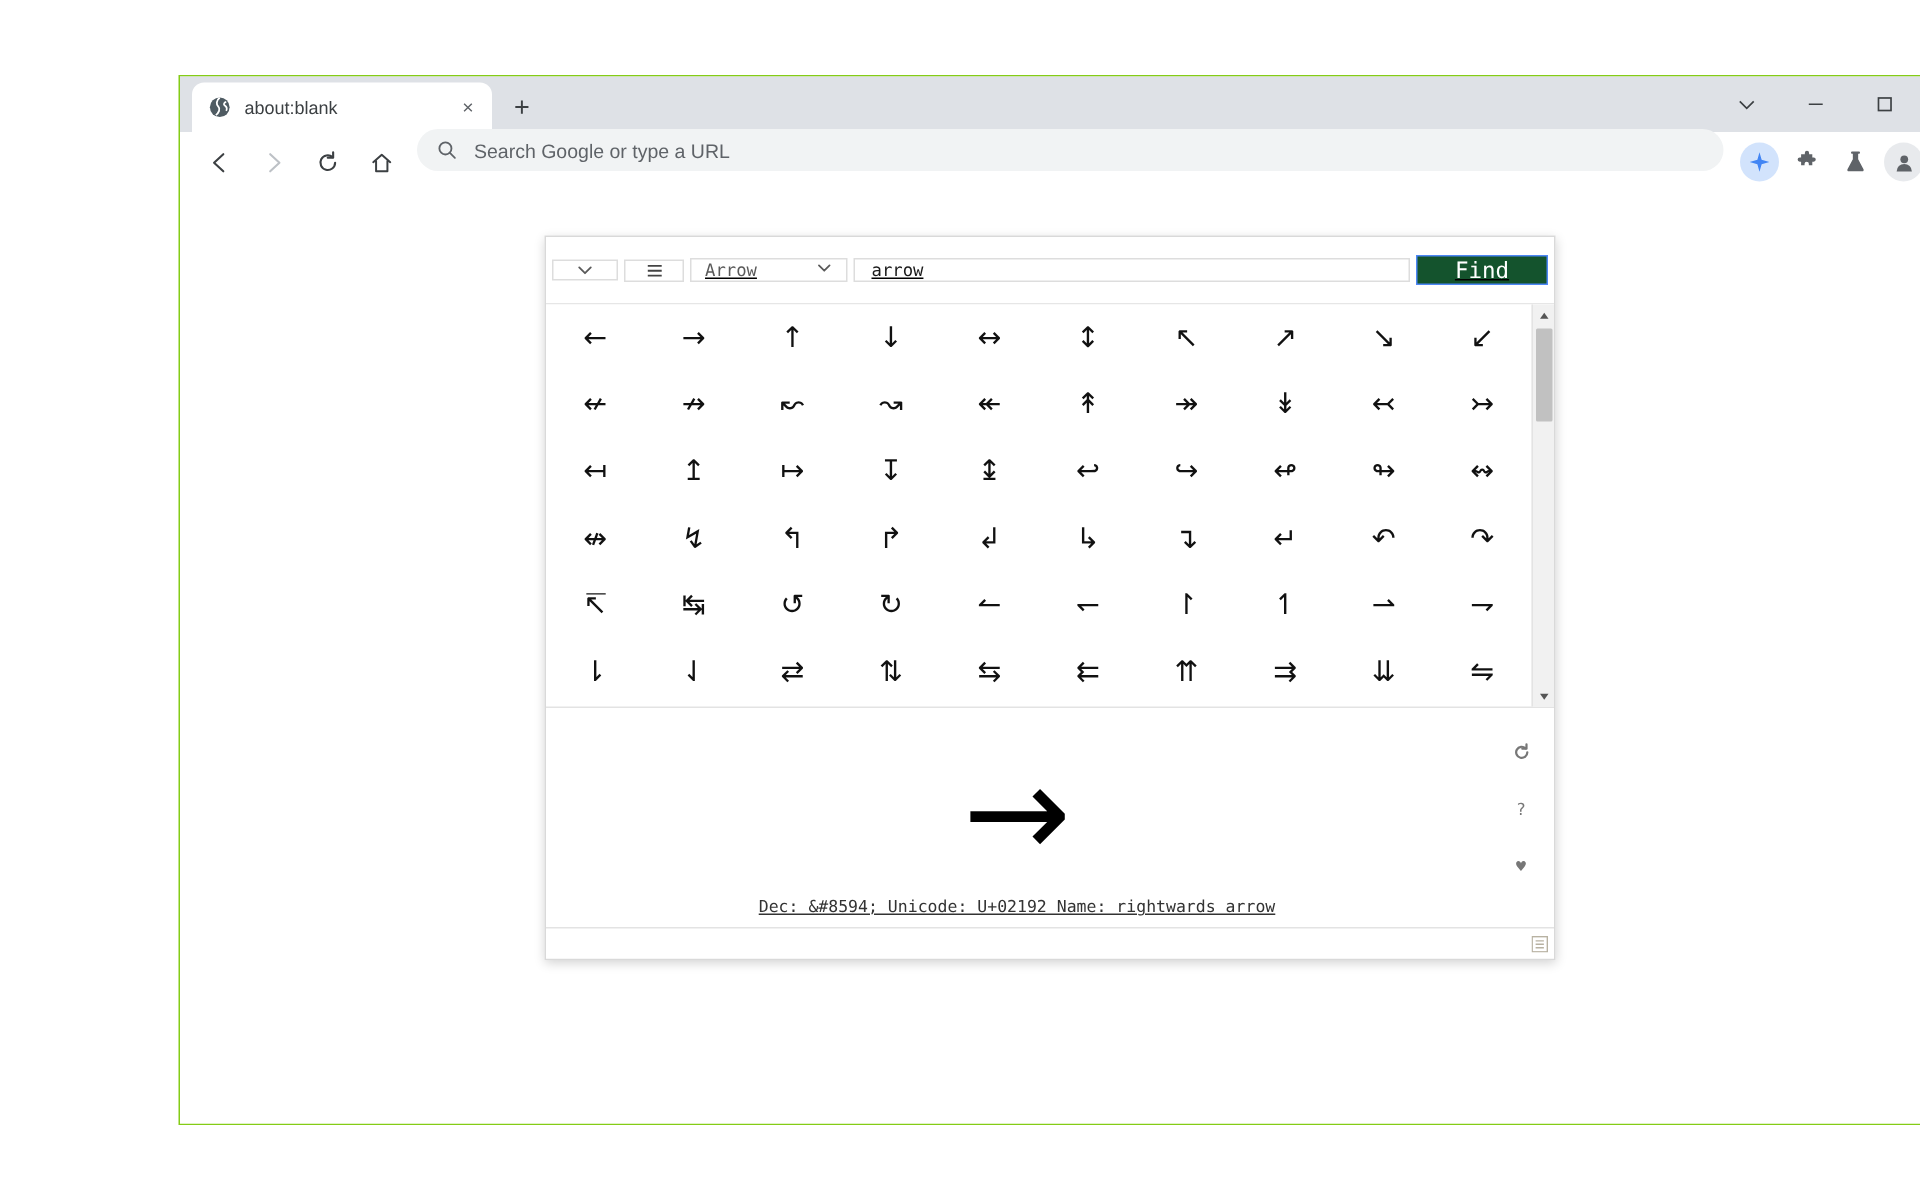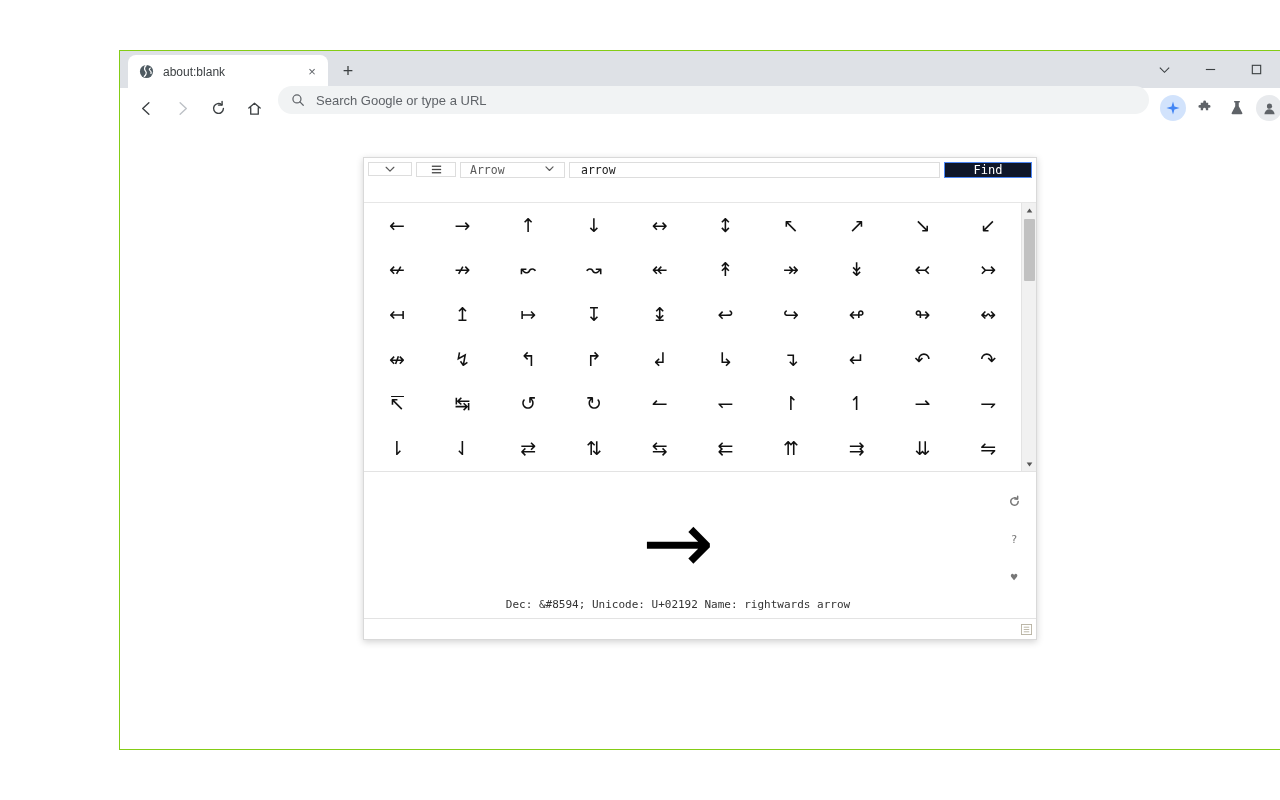--- a/index.html
+++ b/index.html
@@ -166,25 +166,26 @@
     box-shadow: 0 2px 7px rgba(0,0,0,0.18);
     box-sizing: border-box;
     display: flex;
     flex-direction: column;
     font-family: "DejaVu Sans Mono", monospace;
   }
 
   .cm-toolbar {
     height: 45px;
     display: flex;
-    align-items: flex-start;
+    align-items: center;
     padding: 4px;
     box-sizing: border-box;
     flex: none;
     border-bottom: 1px solid #e6e6e6;
+    text-decoration: underline;
   }
   .cm-tool-box {
     border: 1px solid #dddddd;
     background: #ffffff;
     display: flex;
     align-items: center;
     justify-content: center;
     box-sizing: border-box;
     color: #444;
   }
@@ -201,24 +202,24 @@
   .cm-input {
     flex: 1;
     justify-content: flex-start;
     padding: 0 11px;
     font-size: 11.5px;
     color: #1a1a1a;
     margin-right: 4px;
   }
   .cm-find {
     width: 88px;
-    background: #0f172a;
+    background: #14532d;
     border: 1px solid #4d87f5;
     color: #ffffff;
-    font-size: 12px;
+    font-size: 15px;
   }
 
   
   .cm-gridwrap {
     flex: none;
     height: 268px;
     display: flex;
     border-bottom: 1px solid #e3e3e3;
     background: #ffffff;
   }
@@ -288,20 +289,21 @@
     color: #000000;
     height: 96px;
     display: flex;
     align-items: center;
   }
   .cm-info {
     font-family: "DejaVu Sans Mono", monospace;
     font-size: 11px;
     color: #333333;
     margin-top: 8px;
+    text-decoration: underline;
   }
   .cm-rail {
     width: 44px;
     display: flex;
     flex-direction: column;
     align-items: center;
     padding-top: 18px;
     box-sizing: border-box;
   }
   .cm-rail-icon {

